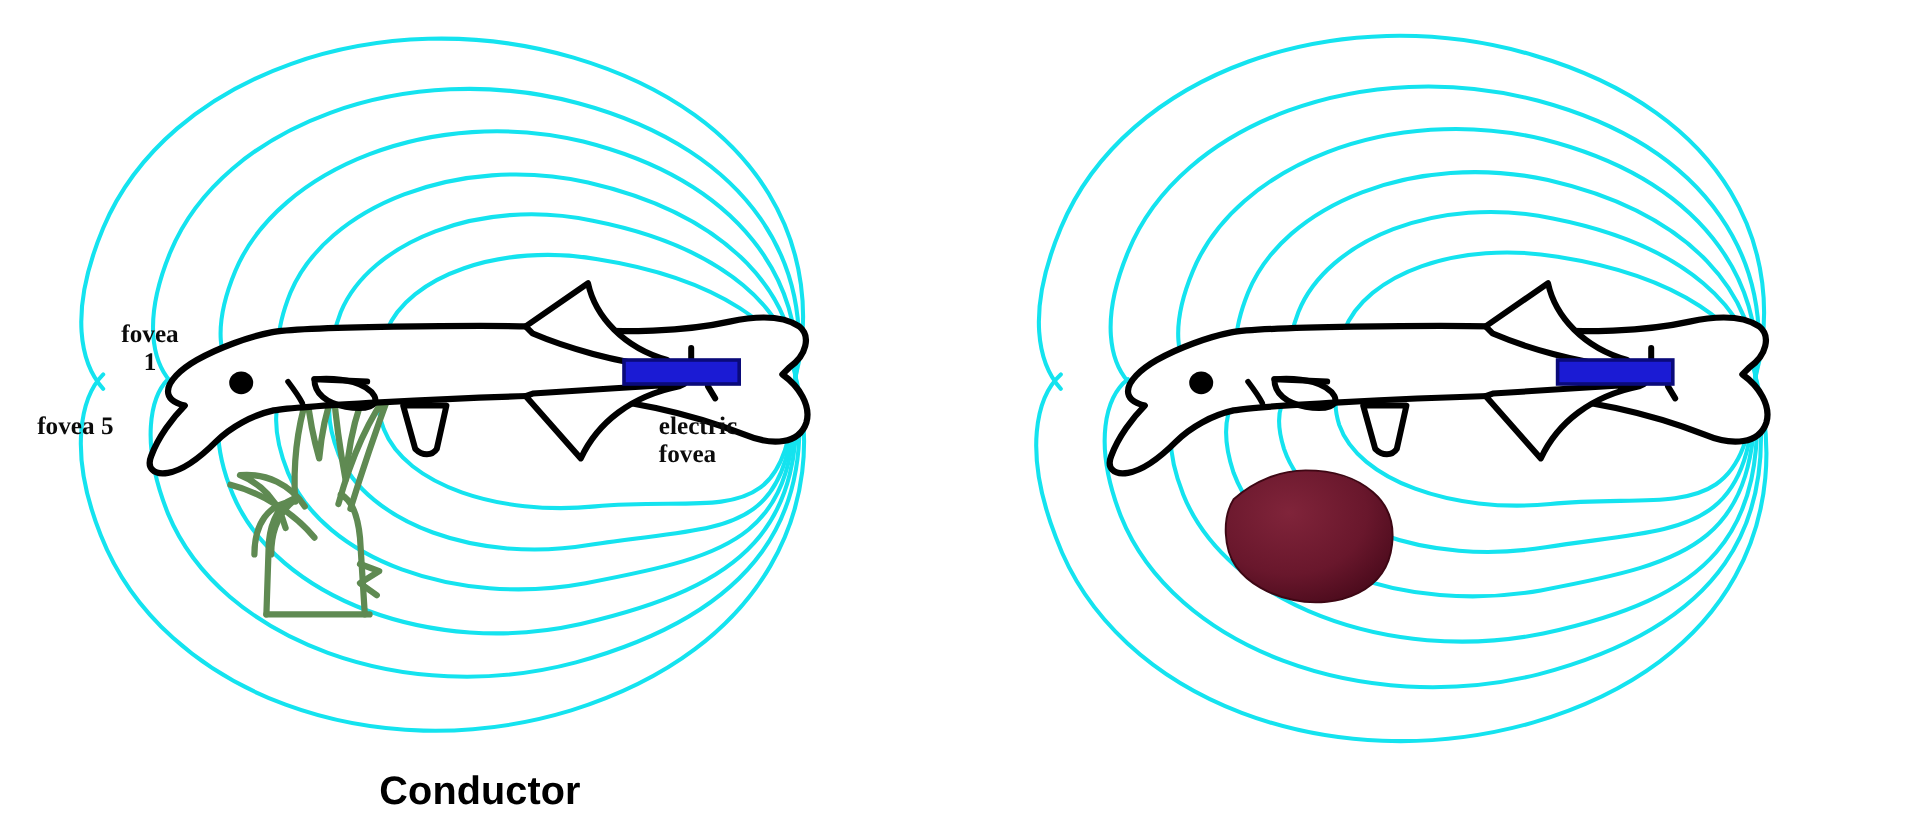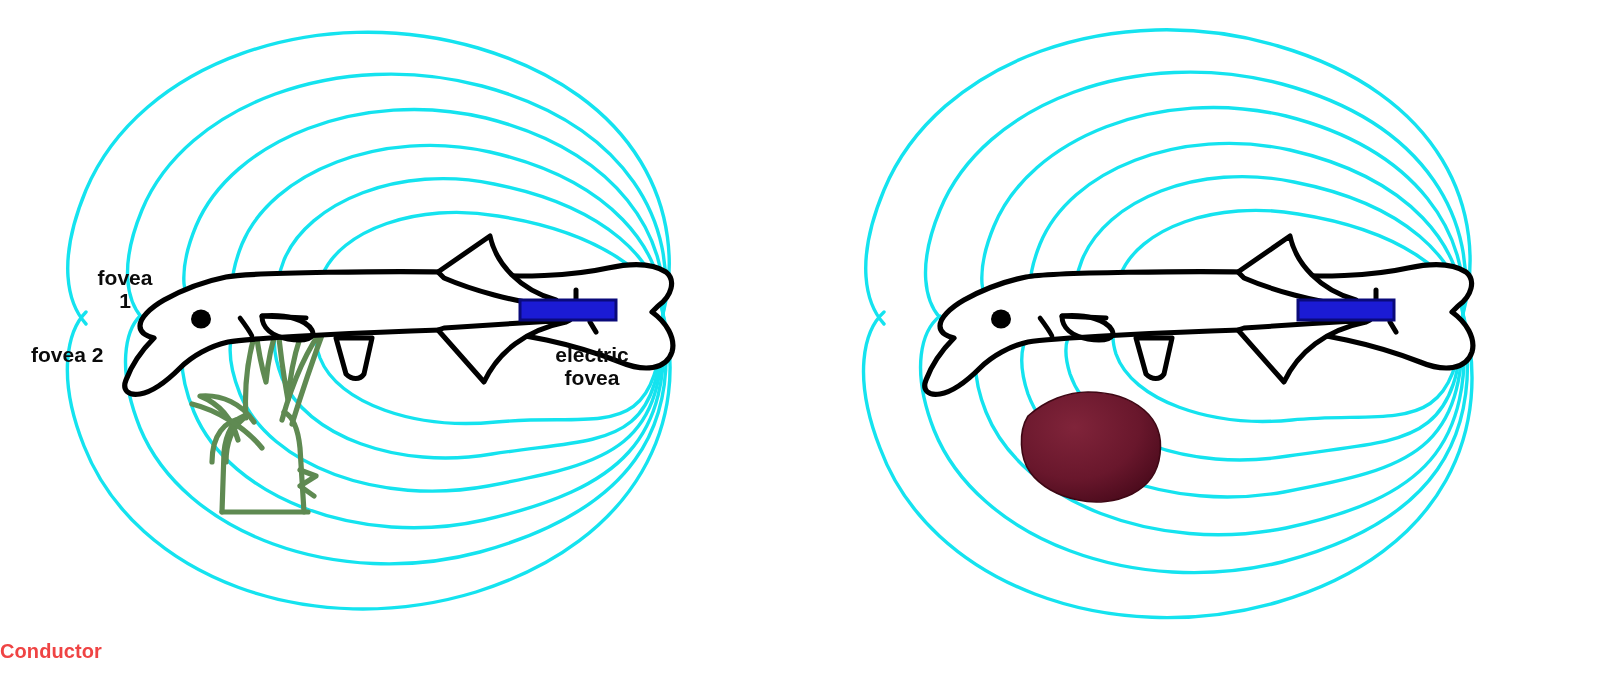--- a/index.html
+++ b/index.html
@@ -32,50 +32,50 @@
     top: 0;
     width: 800px;
     height: 696px;
     display: block;
   }
   .caption {
     position: absolute;
     left: 0;
     width: 800px;
     top: 640px;
-    text-align: left;
-    font-size: 20px;
+    text-align: center;
+    font-size: 33px;
     font-weight: bold;
-    color: #ef4444;
+    color: #000000;
     letter-spacing: 0.1px;
     font-family: "Liberation Sans", sans-serif;
   }
   .anno {
     position: absolute;
     color: #0b0b0b;
     font-size: 21px;
     font-weight: bold;
     line-height: 1.08;
-    font-family: Liberation Sans, sans-serif;
+    font-family: Liberation Serif, serif;
     white-space: pre;
   }
   #anno-fovea1 {
     left: 92px;
     top: 267px;
     text-align: center;
     width: 66px;
   }
   #anno-fovea2 {
     left: 31px;
     top: 344px;
   }
   #anno-electric-organ {
     left: 549px;
     top: 344px;
-    text-align: center;
+    text-align: left;
     width: 86px;
   }
 </style>
 </head>
 <body>
 
 <div id="stage">
 
   <div class="panel" id="panel-conductor">
 
@@ -161,21 +161,21 @@
         <path fill="#ffffff" stroke="#000000" stroke-width="5.0" stroke-linejoin="round" stroke-linecap="round" d="M336,338 L346,374 C352,380 360,380 364,374 L372,338 Z"></path>
 
         <path fill="none" stroke="#000000" stroke-width="5.0" stroke-linecap="round" d="M576,300 L576,290"></path>
         <path fill="none" stroke="#000000" stroke-width="5.0" stroke-linecap="round" d="M590,322 L596,332"></path>
 
         <rect x="520" y="300" width="96" height="20" fill="#1B1BD4" stroke="#0A0A7A" stroke-width="3"></rect>
       </g>
     </svg>
 
     <div class="anno" id="anno-fovea1"><span>fovea</span><br><span>1</span></div>
-    <div class="anno" id="anno-fovea2">fovea 2</div>
+    <div class="anno" id="anno-fovea2">fovea 5</div>
     <div class="anno" id="anno-electric-organ"><span>electric</span><br><span>fovea</span></div>
 
     <div class="caption">Conductor</div>
   </div>
 
   <div class="panel" id="panel-nonconductor">
 
     <svg class="panel-svg" viewBox="0 0 800 696">
       <defs>
         <radialGradient id="rockGradR" cx="38%" cy="32%" r="78%">

